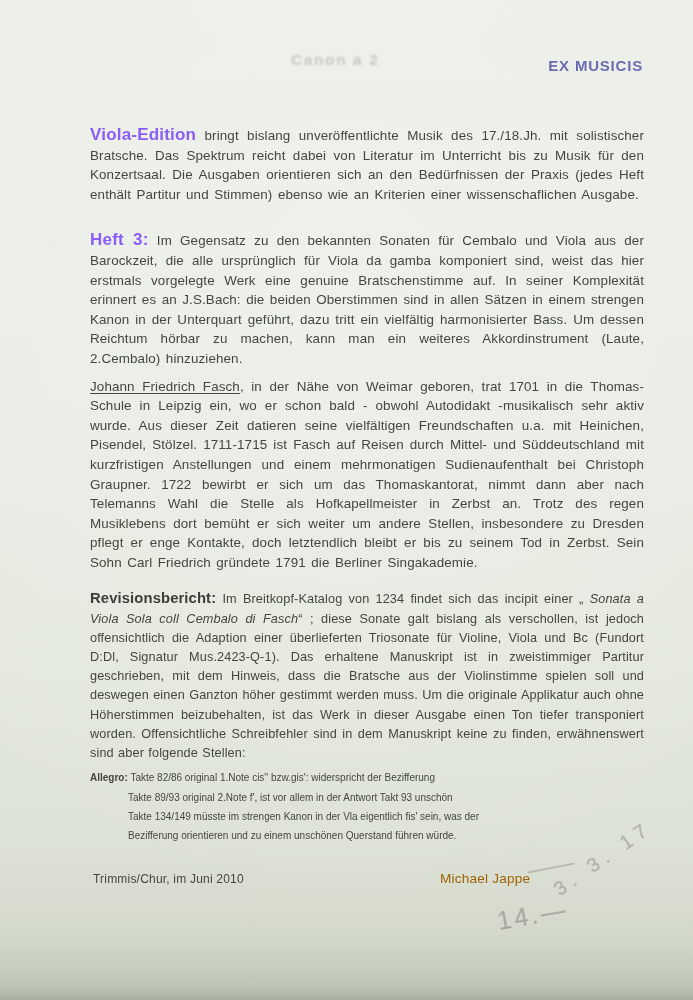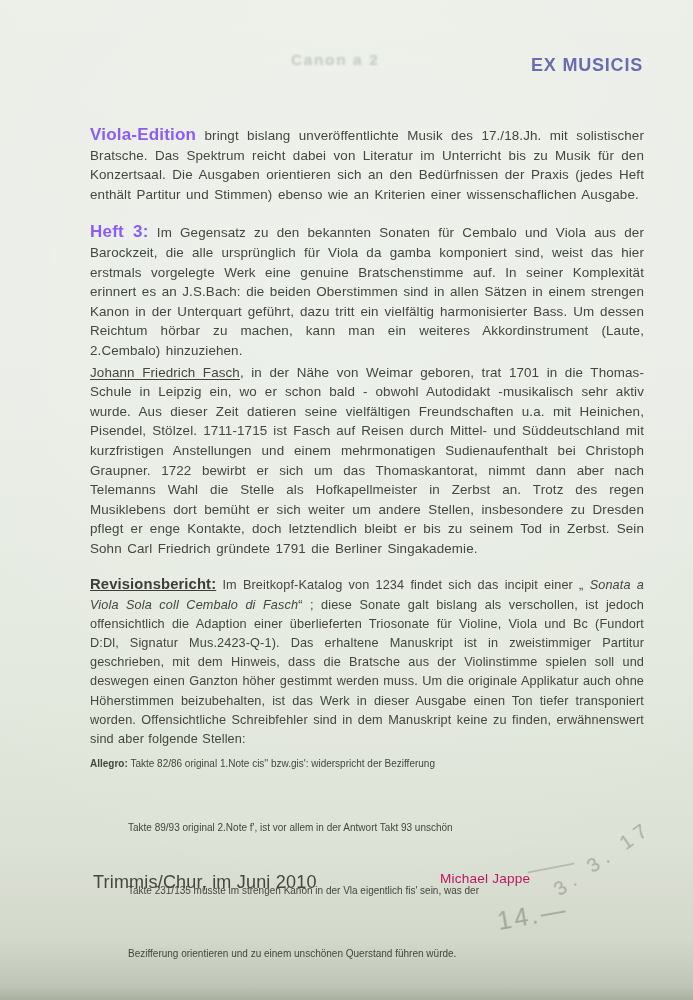--- a/index.html
+++ b/index.html
@@ -8,55 +8,55 @@
     font-family:"Liberation Sans", sans-serif;
     background:
       radial-gradient(ellipse 120% 90% at 50% 30%, rgba(255,255,255,0.18), rgba(0,0,0,0) 70%),
       linear-gradient(180deg,#ecefe8 0%, #e9ede6 38%, #e4e9df 66%, #dde2d6 84%, #d2d8ca 94%, #c0c6b7 98.6%, #a8af9e 100%);
     color:#45453f;
   }
 
   
   .stamp {
     position:absolute; top:53px; right:50px; text-align:right;
-    font-weight:700; font-size:18px; line-height:25px;
+    font-weight:700; font-size:15px; line-height:25px;
     color:#575ba7; letter-spacing:0.8px; opacity:0.88; filter:blur(0.4px);
   }
 
   
   .canon {
     position:absolute; left:291px; top:51px;
     font-size:15.5px; letter-spacing:1.6px; font-weight:700;
     color:#97a29a; opacity:0.5; filter:blur(1.1px);
   }
 
   
   .content { position:absolute; left:90px; top:125px; width:554px; }
   .para {
     margin:0; text-align:justify; text-justify:inter-word;
     font-size:13.4px; line-height:19.6px; letter-spacing:0.12px;
     word-spacing:1.6px; color:#46463f;
   }
   .lead-big { font-size:17px; font-weight:700; letter-spacing:0.2px; color:#8b5cf6; }
   .lead-underline { text-decoration:underline; text-underline-offset:2px; }
-  .p-heft  { margin-top:18px; }
-  .p-fasch { margin-top:2px; }
+  .p-heft  { margin-top:26px; }
+  .p-fasch { margin-top:8px; }
   .p-rev   { margin-top:17px; font-size:12.7px; line-height:19.2px; word-spacing:0.7px; }
-  .lead-rev { font-size:14.8px; font-weight:700; color:#3e3e39;text-decoration:underline; }
+  .lead-rev { font-size:14.8px; font-weight:700; color:#3e3e39; }
   .it { font-style:italic; }
 
   
   .notes { margin-top:5px; font-size:10px; line-height:19.2px; color:#46463f; }
   .note-line { margin:0; }
-  .note-indent { padding-left:38px;margin-top:44px; }
+  .note-indent { padding-left:38px; }
   .note-label { font-weight:700; }
 
   
-  .place-date { position:absolute; left:93px;  top:872px; font-size:18px; letter-spacing:0.2px; color:#46463f; }
-  .author     { position:absolute; left:440px; top:871px; font-size:13.6px; letter-spacing:0.2px; color:#be185d; }
+  .place-date { position:absolute; left:93px;  top:872px; font-size:12px; letter-spacing:0.2px; color:#46463f; }
+  .author     { position:absolute; left:440px; top:871px; font-size:13.6px; letter-spacing:0.2px; color:#a16207; }
 
   
   .hw-date {
     position:absolute; left:556px; top:880px; white-space:nowrap;
     font-size:20px; color:#a9aca1; letter-spacing:6px;
     transform:rotate(-35deg); transform-origin:left center; filter:blur(0.3px);
   }
   .hw-price {
     position:absolute; left:497px; top:901px; white-space:nowrap;
     font-size:25px; color:#a3a69b; letter-spacing:3px;
@@ -98,21 +98,21 @@
 
   <div class="notes">
     <p class="note-line">
       <span class="note-label">Allegro:</span>
       <span>Takte 82/86 original 1.Note cis'' bzw.gis': widerspricht der Bezifferung</span>
     </p>
     <p class="note-line note-indent">
       <span>Takte 89/93 original 2.Note f', ist vor allem in der Antwort Takt 93 unschön</span>
     </p>
     <p class="note-line note-indent">
-      <span>Takte 231/135 müsste im strengen Kanon in der Vla eigentlich fis' sein, was der</span>
+      <span>Takte 134/149 müsste im strengen Kanon in der Vla eigentlich fis' sein, was der</span>
     </p>
     <p class="note-line note-indent">
       <span>Bezifferung orientieren und zu einem unschönen Querstand führen würde.</span>
     </p>
   </div>
 
 </div>
 
 <div class="place-date">Trimmis/Chur, im Juni 2010</div>
 <div class="author">Michael Jappe</div>

